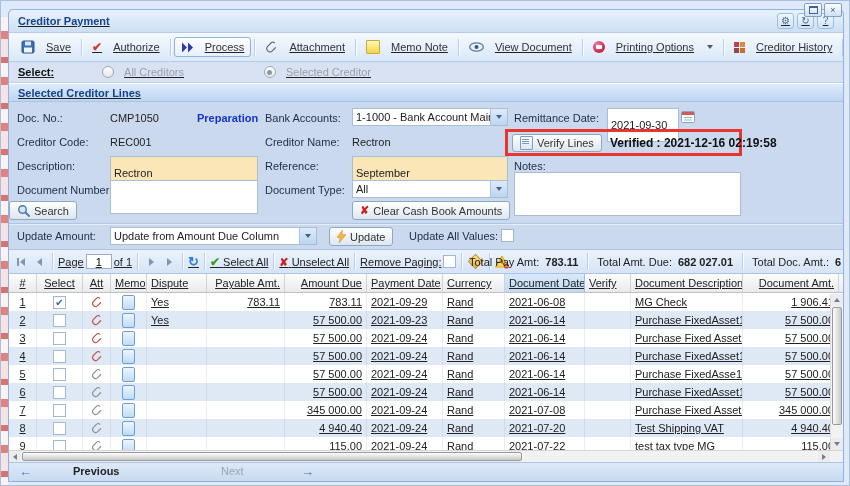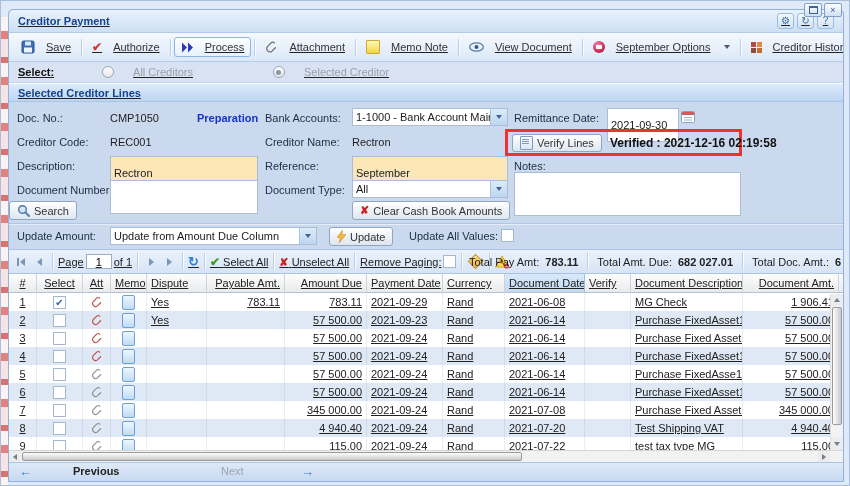--- a/index.html
+++ b/index.html
@@ -42,21 +42,21 @@
   .ic-printopt::after{content:"";position:absolute;left:3px;top:4px;width:6px;height:4px;background:#fff;border-radius:1px;}
   .ic-hist{display:grid;grid-template-columns:5px 5px;grid-template-rows:5px 5px;gap:1px;}
   .ic-hist i{display:block;}
   .ic-page{width:10px;height:13px;background:#fff;border:1px solid #8aa2bd;border-radius:1px;position:relative;}
   .ic-page.plus::after{content:"+";position:absolute;right:-5px;bottom:-5px;width:9px;height:9px;background:#3fae49;
     border:1px solid #2e8a37;border-radius:2px;color:#fff;font-size:9px;line-height:8px;text-align:center;font-weight:bold;}
   .ic-refresh{color:#2f7ed8;font-size:13px;font-weight:bold;line-height:1;}
   
   .select-row{height:20px;flex:0 0 20px;display:flex;align-items:center;padding:0 9px;background:#d8e2f2;border-bottom:1px solid #c0d2ea;}
   .select-row .cap{font-weight:bold;color:#111;}
-  .radio-opt{display:flex;align-items:center;gap:19px;color:#9aa0a8;}
+  .radio-opt{display:flex;align-items:center;gap:10px;color:#9aa0a8;}
   .radio{width:12px;height:12px;border:1px solid #9aa7b8;border-radius:50%;background:linear-gradient(#fff,#e6e6e6);
     display:flex;align-items:center;justify-content:center;box-sizing:border-box;}
   .radio.sel::after{content:"";width:5px;height:5px;border-radius:50%;background:#8c97a5;}
   
   .section-hdr{height:17px;flex:0 0 17px;display:flex;align-items:center;padding:0 9px;
     background:linear-gradient(#ddebfc,#bdd5f1);border-top:1px solid #fff;border-bottom:1px solid #a9c4e5;
     color:#15428b;font-weight:bold;}
   
   .form-area{position:relative;height:121px;flex:0 0 121px;background:#cbd9ef;}
   .fl{position:absolute;color:#1c2d45;white-space:nowrap;}
@@ -208,21 +208,21 @@
       <div class="tbtn">
         <svg width="15" height="10">
             <ellipse cx="7.5" cy="5" rx="6.8" ry="4.2" fill="none" stroke="#5a7ca6" stroke-width="1.3"></ellipse>
             <circle cx="7.5" cy="5" r="2" fill="#335a86"></circle>
           </svg>
         <span>View Document</span>
       </div>
       <div class="tsep"></div>
       <div class="tbtn">
         <span class="ic-printopt"></span>
-        <span>September Options</span>
+        <span>Printing Options</span>
         <span class="caret"></span>
       </div>
       <div class="tsep"></div>
       <div class="tbtn">
         <span class="ic-hist">
             <i style="background:#b5494a"></i>
             <i style="background:#e0883d"></i>
             <i style="background:#94493f"></i>
             <i style="background:#c96a31"></i>
           </span>

